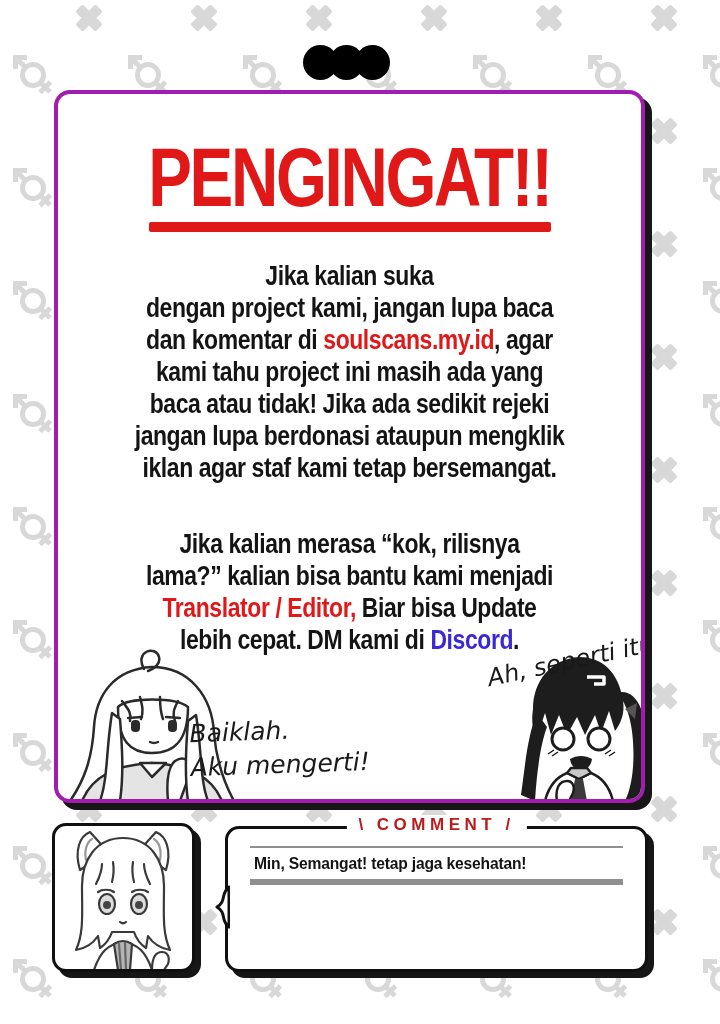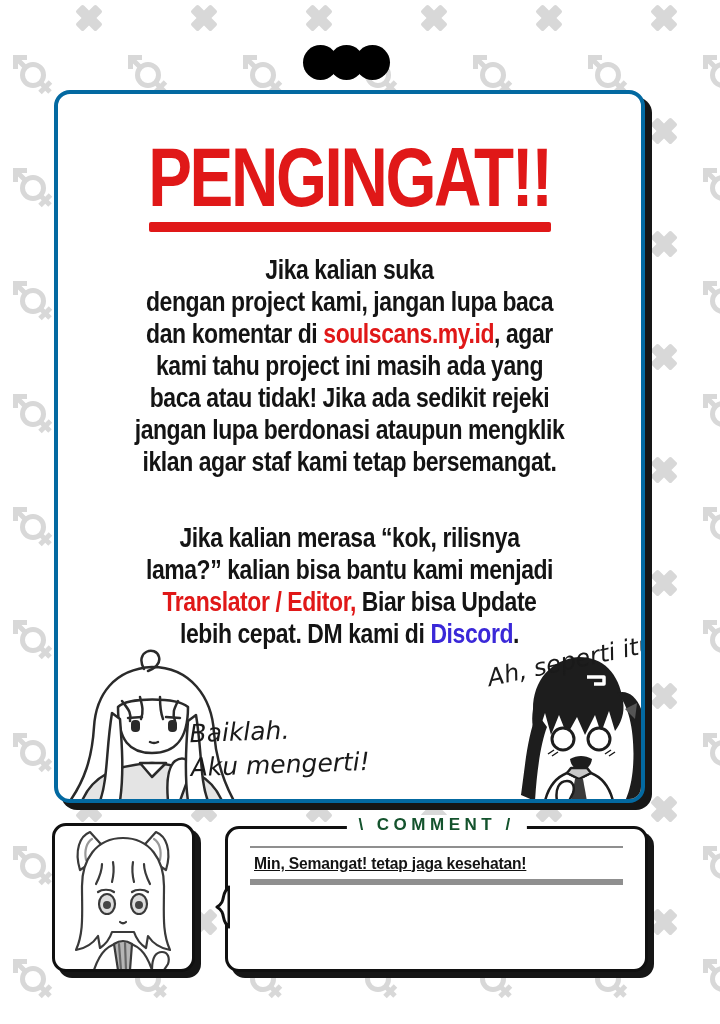--- a/index.html
+++ b/index.html
@@ -6,50 +6,50 @@
   .stage{position:relative;width:720px;height:1024px;background:#fff;overflow:hidden;
          font-family:"Liberation Sans",sans-serif;color:#111;}
   
   .bg{position:absolute;inset:0;color:var(--icon,#d8d8d8);z-index:0;}
   
   .dots{position:absolute;left:303px;top:45px;display:flex;z-index:4;}
   .dot{width:35px;height:35px;border-radius:50%;background:#000;}
   .dot + .dot{margin-left:-9px;}
   
   .card{position:absolute;left:54px;top:90px;width:591px;height:713px;background:#fff;
-        border:4px solid #0369a1;border-radius:16px;box-shadow:7px 7px 0 #161616;
+        border:4px solid #a21caf;border-radius:16px;box-shadow:7px 7px 0 #161616;
         box-sizing:border-box;overflow:hidden;z-index:2;}
   .title{margin-top:44px;text-align:center;font-size:84px;line-height:78px;font-weight:bold;
          color:var(--red,#e01818);letter-spacing:-3px;white-space:nowrap;
          transform:scaleX(0.78);}
   .title-underline{width:402px;height:10px;background:var(--red,#e01818);margin:6px auto 0;border-radius:2px;}
-  .para{margin-top:22px;text-align:center;font-weight:bold;font-size:28px;line-height:32px;color:#141414;}
+  .para{margin-top:28px;text-align:center;font-weight:bold;font-size:28px;line-height:32px;color:#141414;}
   .para.p2{margin-top:44px;}
   .para .line{white-space:nowrap;transform:scaleX(0.82);letter-spacing:-0.5px;}
   .seg-red{color:var(--red,#e01818);}
   .seg-blue{color:var(--blue,#3a28d8);}
   
   .speech{position:absolute;font-family:"DejaVu Sans",sans-serif;font-style:italic;color:#1a1a1a;}
   .speech-left{left:132px;top:620px;font-size:25px;line-height:34px;transform:rotate(-2deg);}
   .speech-right{left:428px;top:552px;font-size:24px;white-space:nowrap;transform:rotate(-12deg);}
   .char{position:absolute;bottom:-2px;}
   .char-left{left:-2px;}
   .char-right{right:-2px;}
   
   .avatar-box{position:absolute;left:52px;top:823px;width:143px;height:149px;background:#fff;
               border:3.5px solid #101010;border-radius:14px;box-shadow:6px 6px 0 #161616;
               box-sizing:border-box;overflow:hidden;z-index:2;}
   .comment-box{position:absolute;left:225px;top:826px;width:423px;height:146px;background:#fff;
                border:3.5px solid #101010;border-radius:14px;box-shadow:6px 6px 0 #161616;
                box-sizing:border-box;z-index:2;}
   .comment-header{position:absolute;top:-14px;left:50%;transform:translateX(-50%);background:#fff;
                   padding:0 12px;font-weight:bold;font-size:17px;letter-spacing:4.5px;
-                  white-space:nowrap;color:#14532d;}
+                  white-space:nowrap;color:#b91c1c;}
   .notch{position:absolute;left:-13px;top:56px;}
-  .comment-rows{padding-top:17px;text-decoration:underline;}
+  .comment-rows{padding-top:17px;}
   .crule{height:2px;background:#8f8f8f;margin:0 22px;}
   .crow{height:31px;display:flex;align-items:center;padding-left:26px;font-weight:bold;font-size:17px;
         letter-spacing:-0.2px;color:#141414;}
   .crow span{transform:scaleX(0.92);transform-origin:left center;white-space:nowrap;}
 </style>
 </head>
 <body>
 
 <div class="stage">
 

